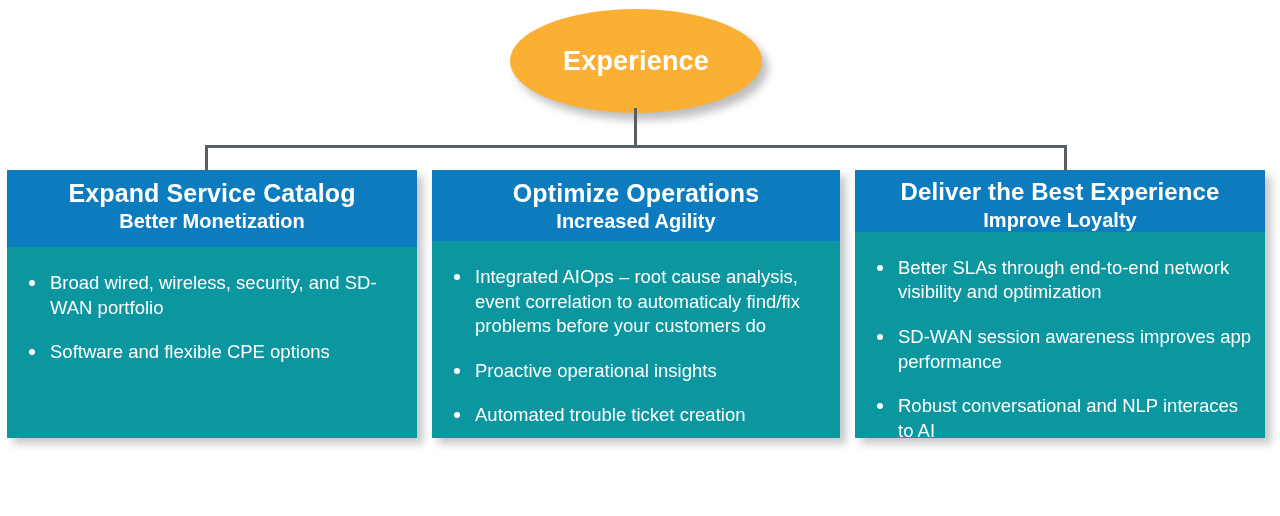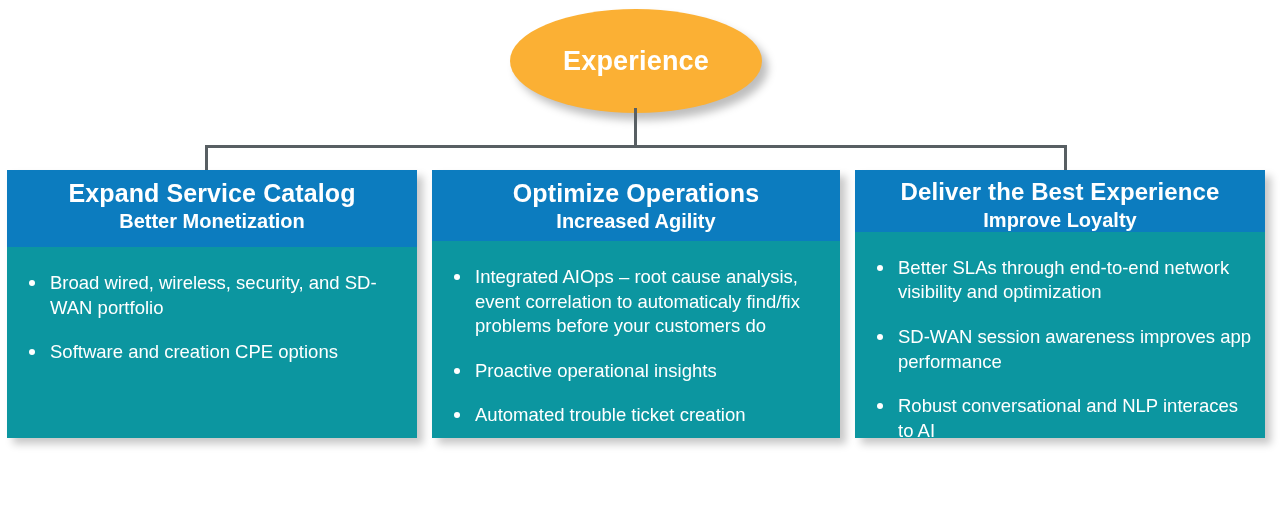--- a/index.html
+++ b/index.html
@@ -164,21 +164,21 @@
   <div class="connector conn-drop-right"></div>
 
   <div class="card card-1">
     <div class="card-header">
       <div class="card-title">Expand Service Catalog</div>
       <div class="card-subtitle">Better Monetization</div>
     </div>
     <div class="card-body">
       <ul class="bullet-list">
         <li class="bullet-item">Broad wired, wireless, security, and SD-WAN portfolio</li>
-        <li class="bullet-item">Software and creation CPE options</li>
+        <li class="bullet-item">Software and flexible CPE options</li>
       </ul>
     </div>
   </div>
 
   <div class="card card-3">
     <div class="card-header">
       <div class="card-title">Deliver the Best Experience</div>
       <div class="card-subtitle">Improve Loyalty</div>
     </div>
     <div class="card-body">

